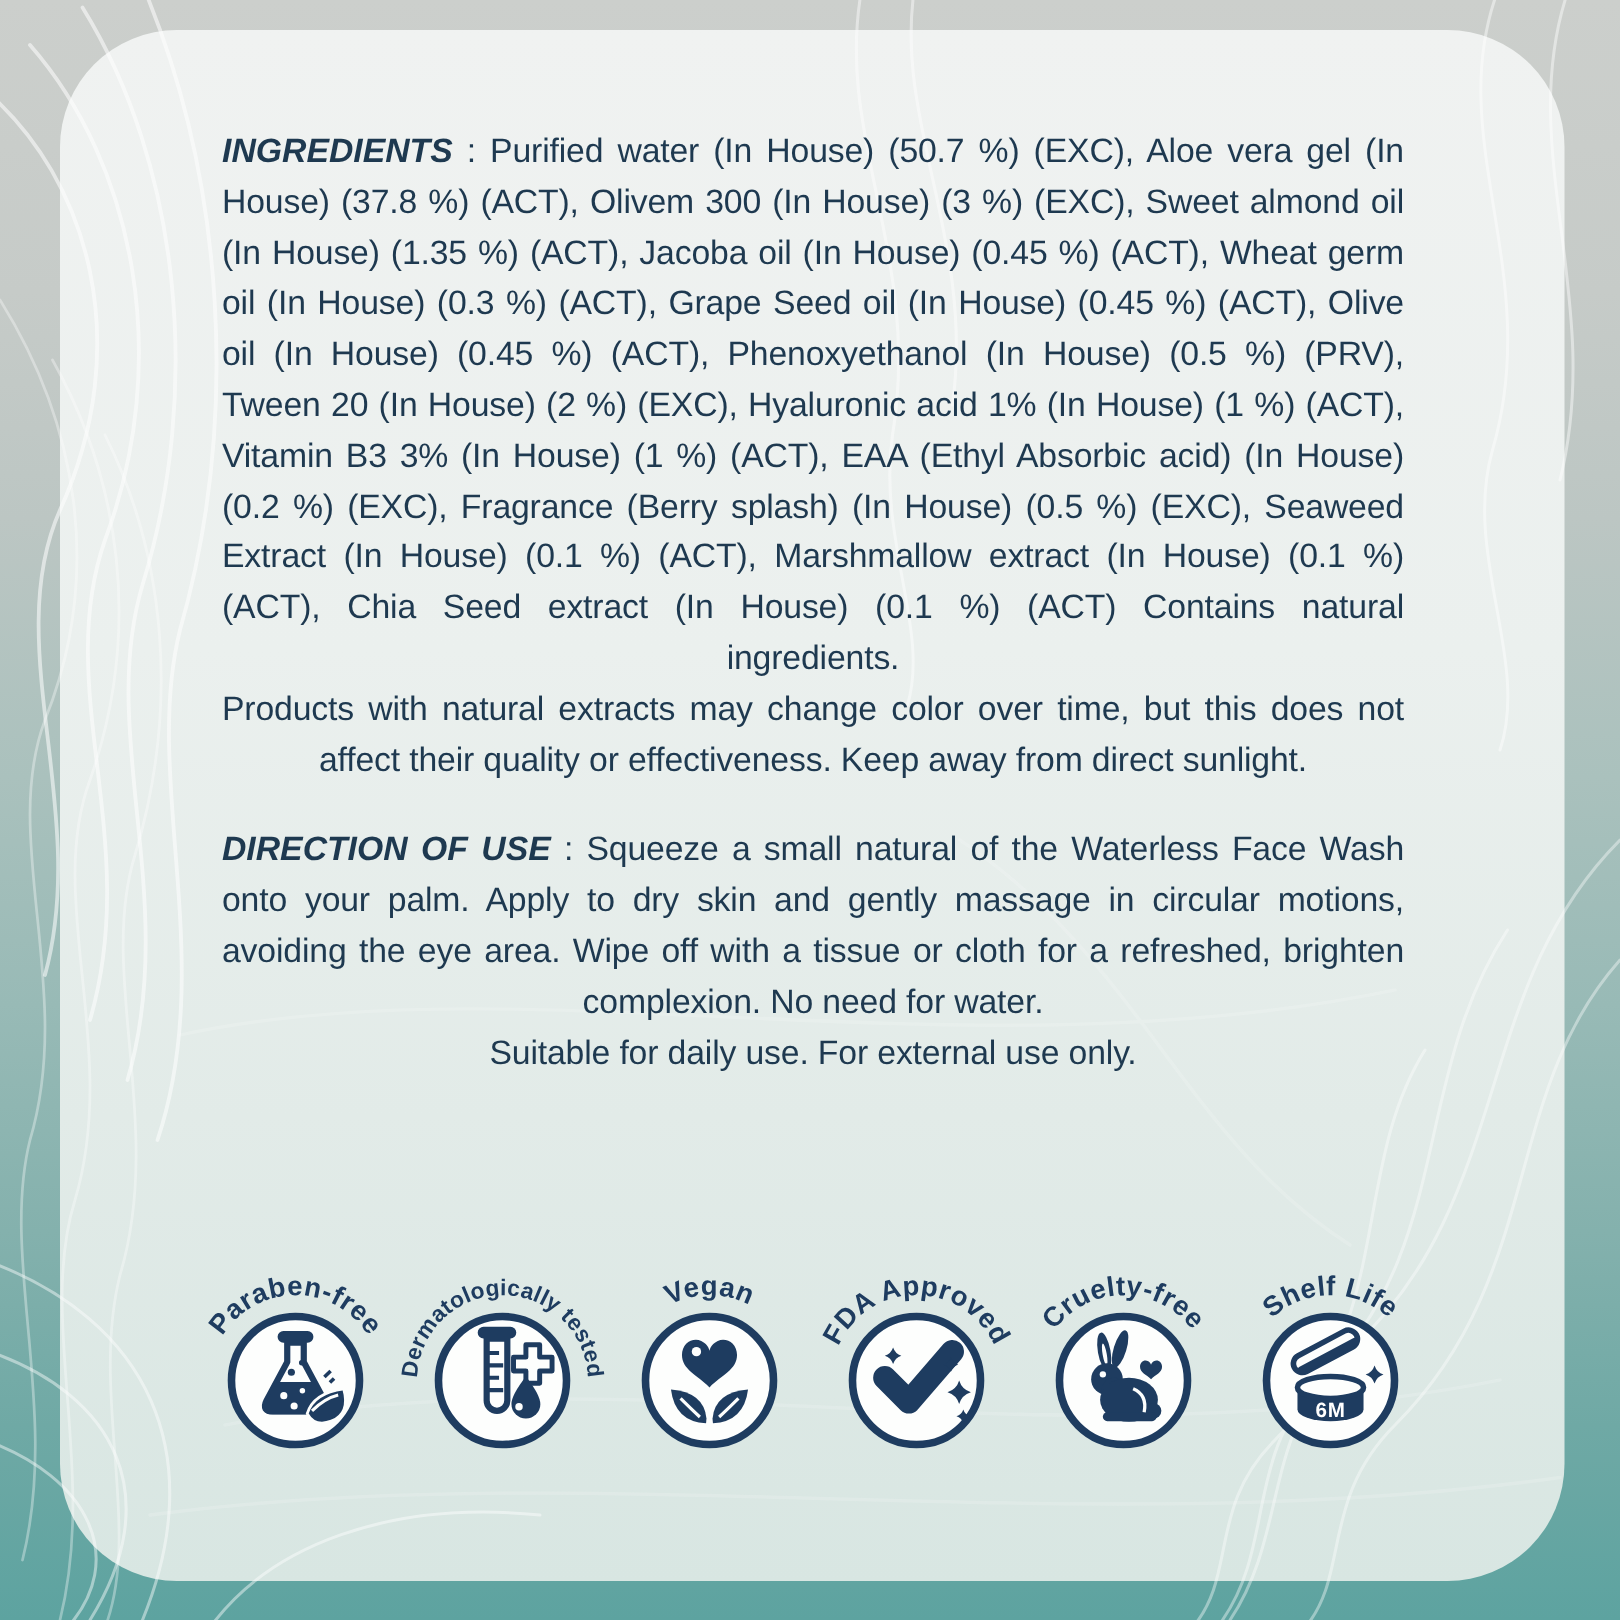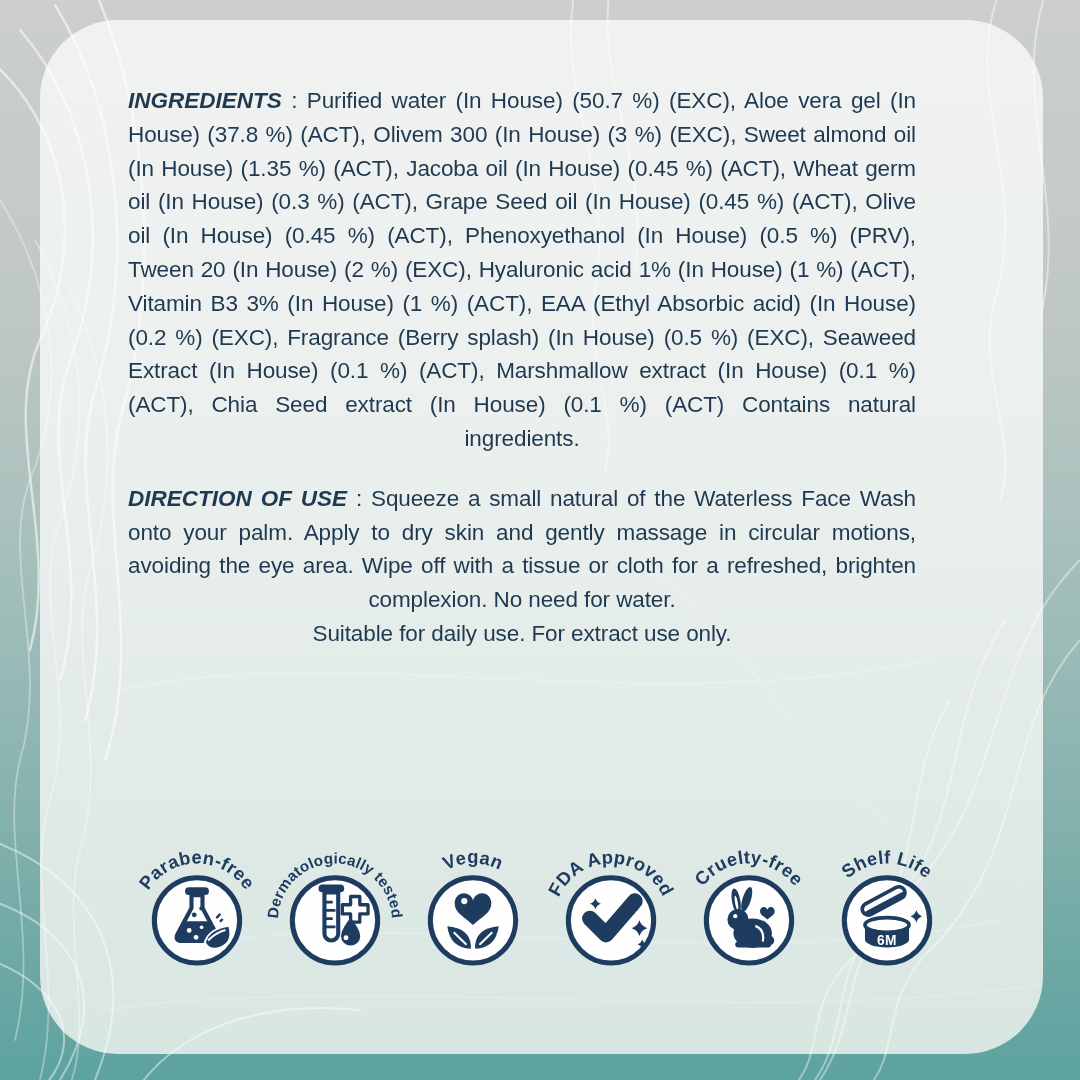--- a/index.html
+++ b/index.html
@@ -15,21 +15,21 @@
   }
   .panel{
     position:absolute;z-index:1;
     left:40px;top:20px;width:1003px;height:1034px;
     border-radius:78px;
     background:linear-gradient(180deg,#f0f2f1 0%, #ebf0ee 40%, #e2ebe8 70%, #d8e6e2 100%);
   }
   .swirls{position:absolute;inset:0;z-index:2;pointer-events:none;}
   .content{
     position:absolute;z-index:3;
-    left:128px;top:84px;width:788px;
+    left:148px;top:84px;width:788px;
     color:#1e3950;
   }
   .para{
     margin:0;
     font-size:22.5px;line-height:33.8px;
     text-align:justify;text-align-last:center;
     letter-spacing:-0.1px;
   }
   .para .lead{font-weight:bold;font-style:italic;letter-spacing:0;}
   .directions-para{margin-top:26px;}
@@ -97,23 +97,24 @@
   <g opacity="0.45" stroke-width="2">
     <path d="M-10,900 C80,930 110,1000 60,1080"></path>
     <path d="M-10,960 C60,985 85,1040 45,1085"></path>
     <path d="M-10,840 C100,880 140,970 95,1080"></path>
     <path d="M140,1085 C180,1030 260,1000 360,1010"></path>
   </g>
 </svg>
 
 <div class="content">
   <p class="para"><span class="lead">INGREDIENTS</span><span> : </span><span>Purified water (In House) (50.7 %) (EXC), Aloe vera gel (In House) (37.8 %) (ACT), Olivem 300 (In House) (3 %) (EXC), Sweet almond oil (In House) (1.35 %) (ACT), Jacoba oil (In House) (0.45 %) (ACT), Wheat germ oil (In House) (0.3 %) (ACT), Grape Seed oil (In House) (0.45 %) (ACT), Olive oil (In House) (0.45 %) (ACT), Phenoxyethanol (In House) (0.5 %) (PRV), Tween 20 (In House) (2 %) (EXC), Hyaluronic acid 1% (In House) (1 %) (ACT), Vitamin B3 3% (In House) (1 %) (ACT), EAA (Ethyl Absorbic acid) (In House) (0.2 %) (EXC), Fragrance (Berry splash) (In House) (0.5 %) (EXC), Seaweed Extract (In House) (0.1 %) (ACT), Marshmallow extract (In House) (0.1 %) (ACT), Chia Seed extract (In House) (0.1 %) (ACT) Contains natural ingredients.</span></p>
+  <p class="para">Products with natural extracts may change color over time, but this does not affect their quality or effectiveness. Keep away from direct sunlight.</p>
 
   <p class="para directions-para"><span class="lead">DIRECTION OF USE</span><span> : </span><span>Squeeze a small natural of the Waterless Face Wash onto your palm. Apply to dry skin and gently massage in circular motions, avoiding the eye area. Wipe off with a tissue or cloth for a refreshed, brighten complexion. No need for water.</span></p>
-  <p class="para">Suitable for daily use. For extract use only.</p>
+  <p class="para">Suitable for daily use. For external use only.</p>
 </div>
 
 <div class="badges">
 
   <div class="badge">
     <svg class="badge-svg" viewBox="0 0 150 158">
       <defs>
           <path id="arcA" d="M18.8,131.2 A62,62 0 1 1 131.2,131.2"></path>
         </defs>
       <text class="arc-text" text-anchor="middle"><textPath href="#arcA" startOffset="50%">Paraben-free</textPath></text>

